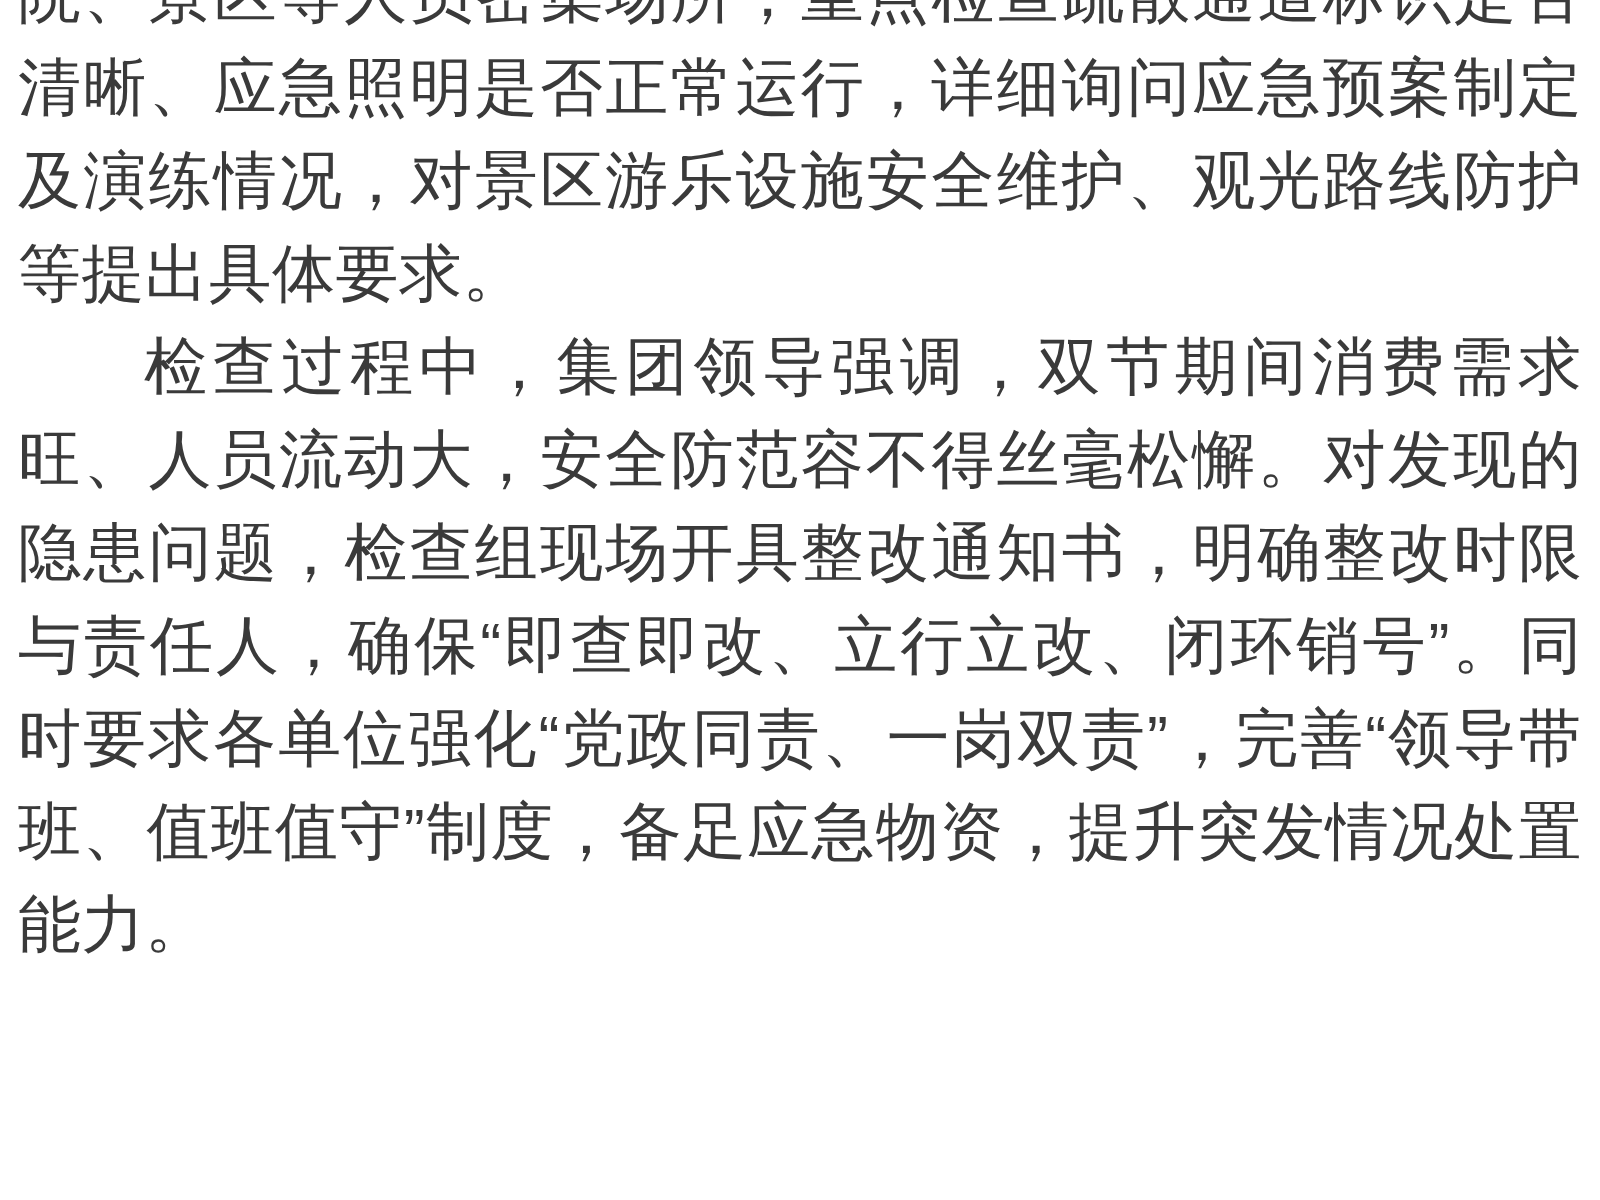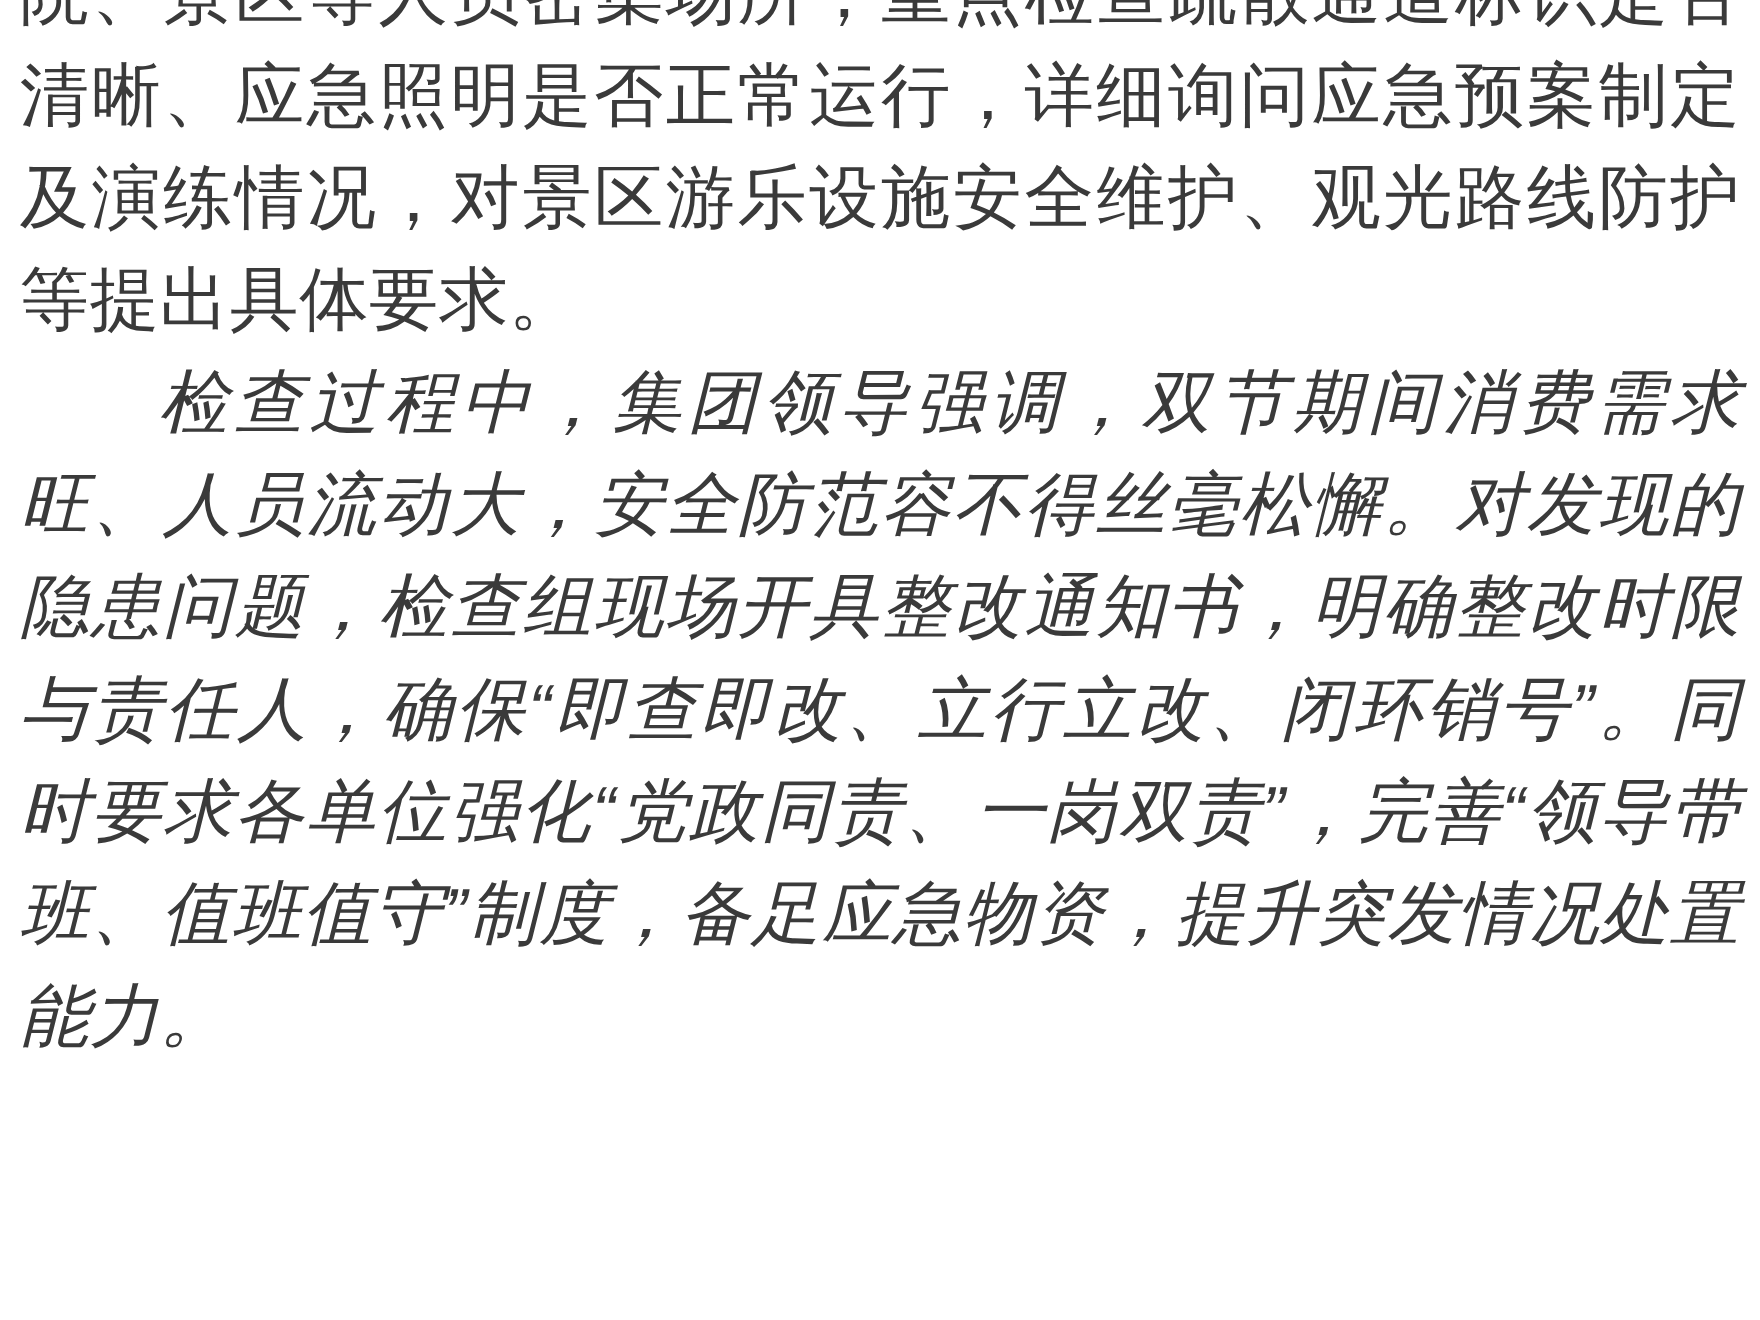--- a/index.html
+++ b/index.html
@@ -35,21 +35,20 @@
     text-align: justify;
     text-justify: inter-character;
     margin: 0;
     font-weight: 400;
   }
   .para.indent {
     text-indent: 126px;
   }
   .para + .para {
     margin-top: 0;
-    font-style: italic;
   }
 </style>
 </head>
 <body>
 
 <div class="page">
   <div class="doc-body">
     <p class="para">院、景区等人员密集场所，重点检查疏散通道标识是否清晰、应急照明是否正常运行，详细询问应急预案制定及演练情况，对景区游乐设施安全维护、观光路线防护等提出具体要求。</p>
     <p class="para indent">检查过程中，集团领导强调，双节期间消费需求旺、人员流动大，安全防范容不得丝毫松懈。对发现的隐患问题，检查组现场开具整改通知书，明确整改时限与责任人，确保“即查即改、立行立改、闭环销号”。同时要求各单位强化“党政同责、一岗双责”，完善“领导带班、值班值守”制度，备足应急物资，提升突发情况处置能力。</p>
   </div>

